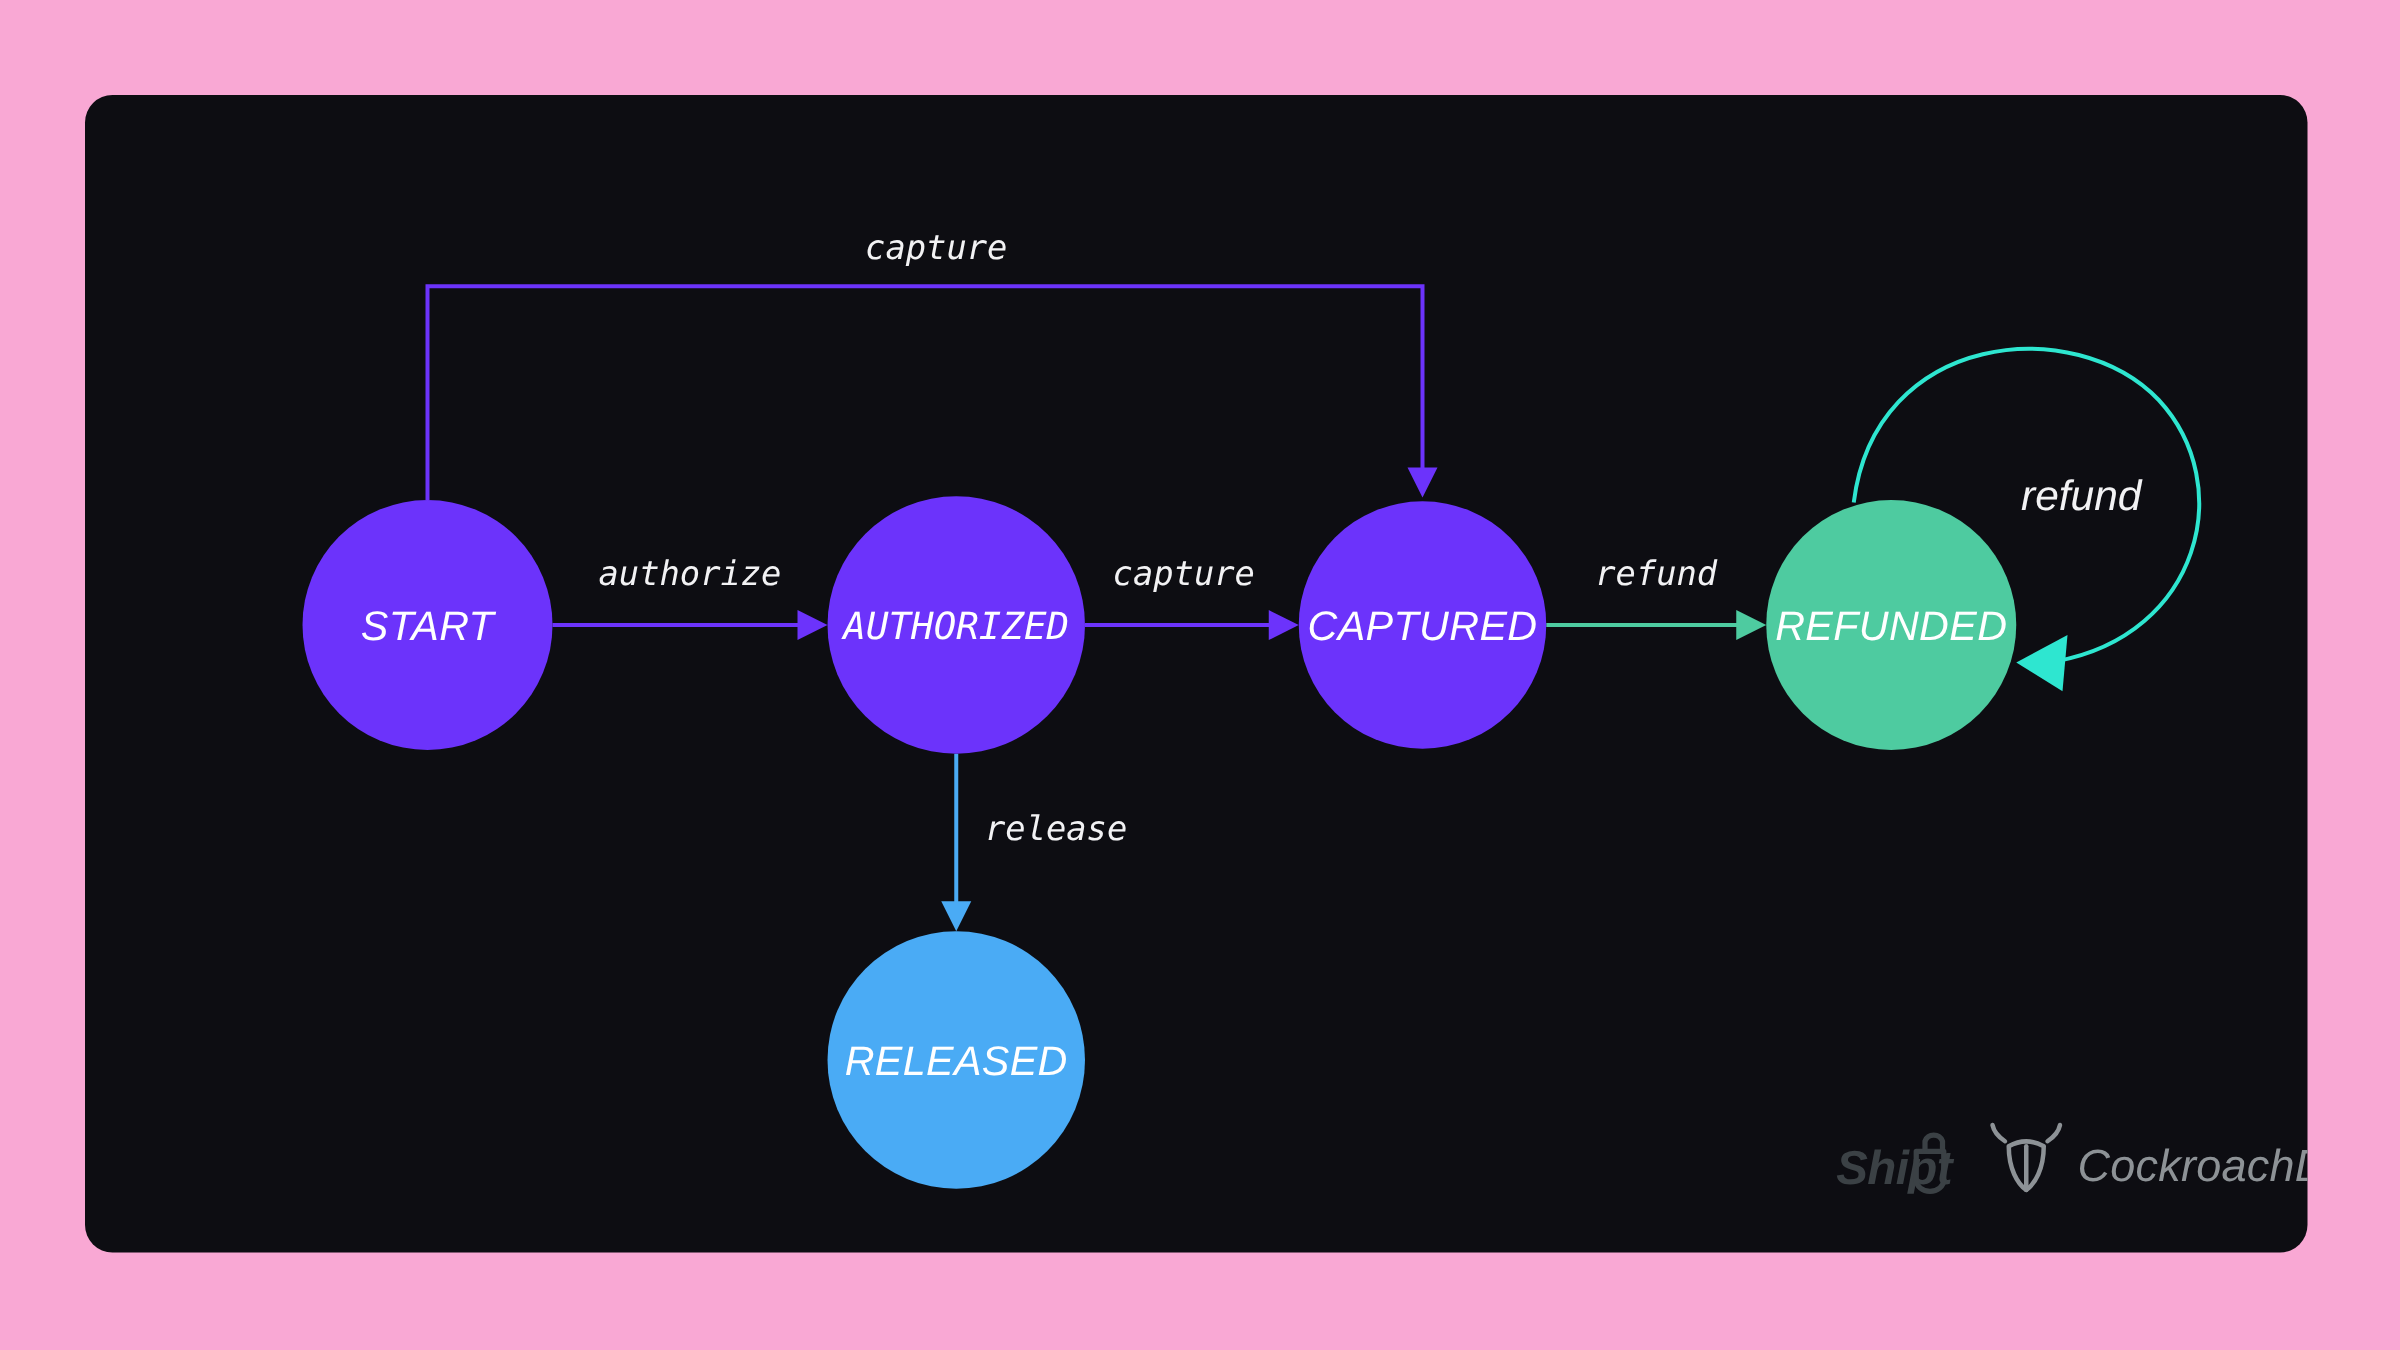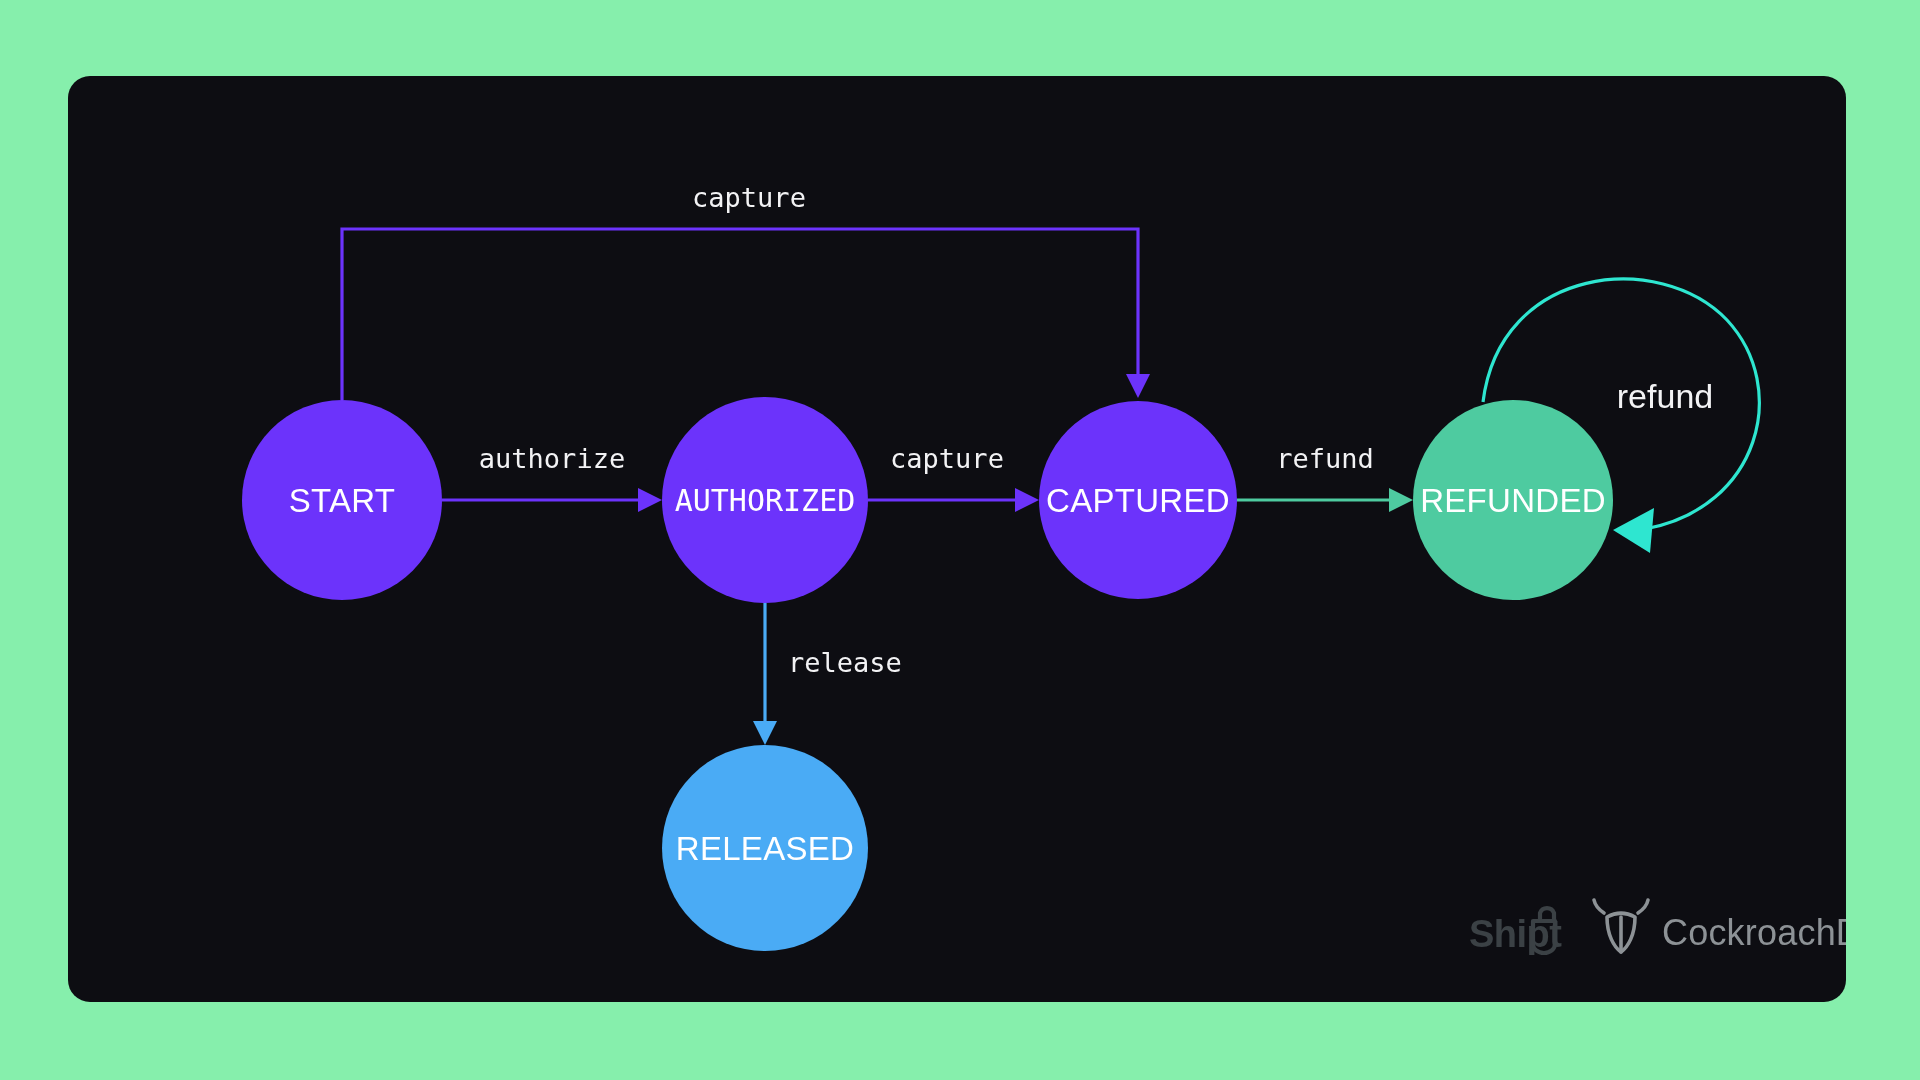--- a/index.html
+++ b/index.html
@@ -11,21 +11,22 @@
   body {
     width: 1920px;
     height: 1080px;
     overflow: hidden;
     font-family: "Liberation Sans", sans-serif;
   }
   #stage {
     position: relative;
     width: 1920px;
     height: 1080px;
-    background: #86efac;
+    background: #f9a8d4;
+    font-style: italic;
   }
   #card {
     position: absolute;
     left: 68px;
     top: 76px;
     width: 1778px;
     height: 926px;
     background: #0d0d12;
     border-radius: 22px;
     overflow: hidden;

